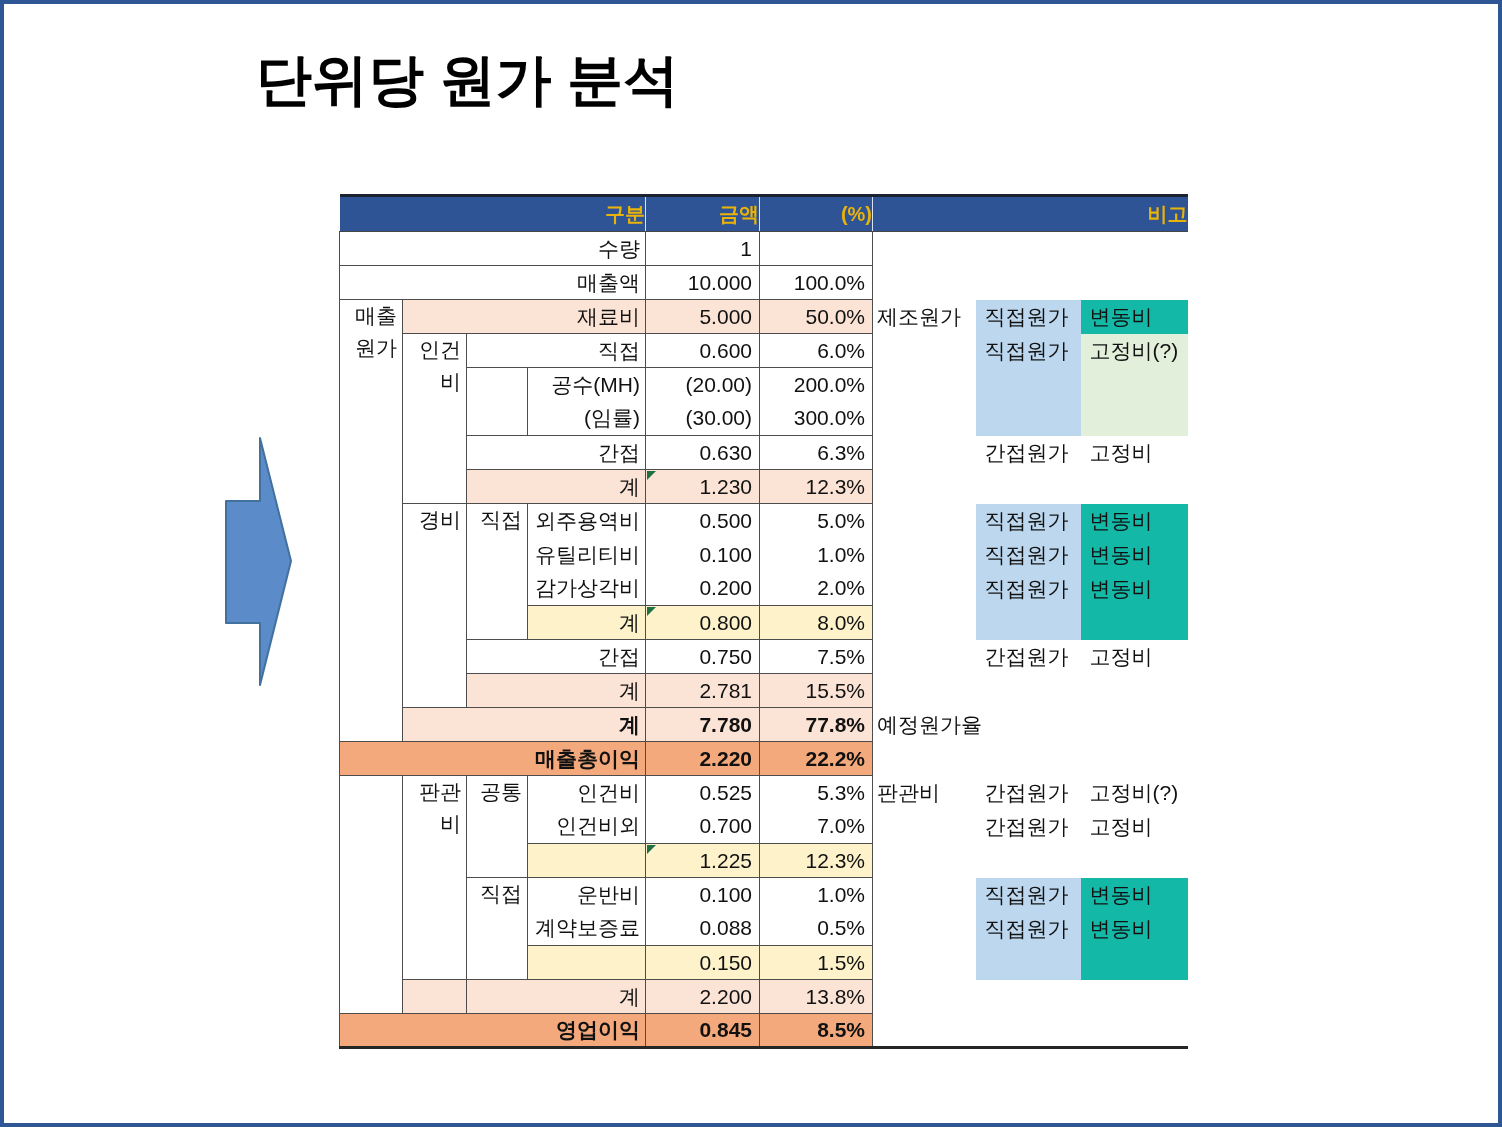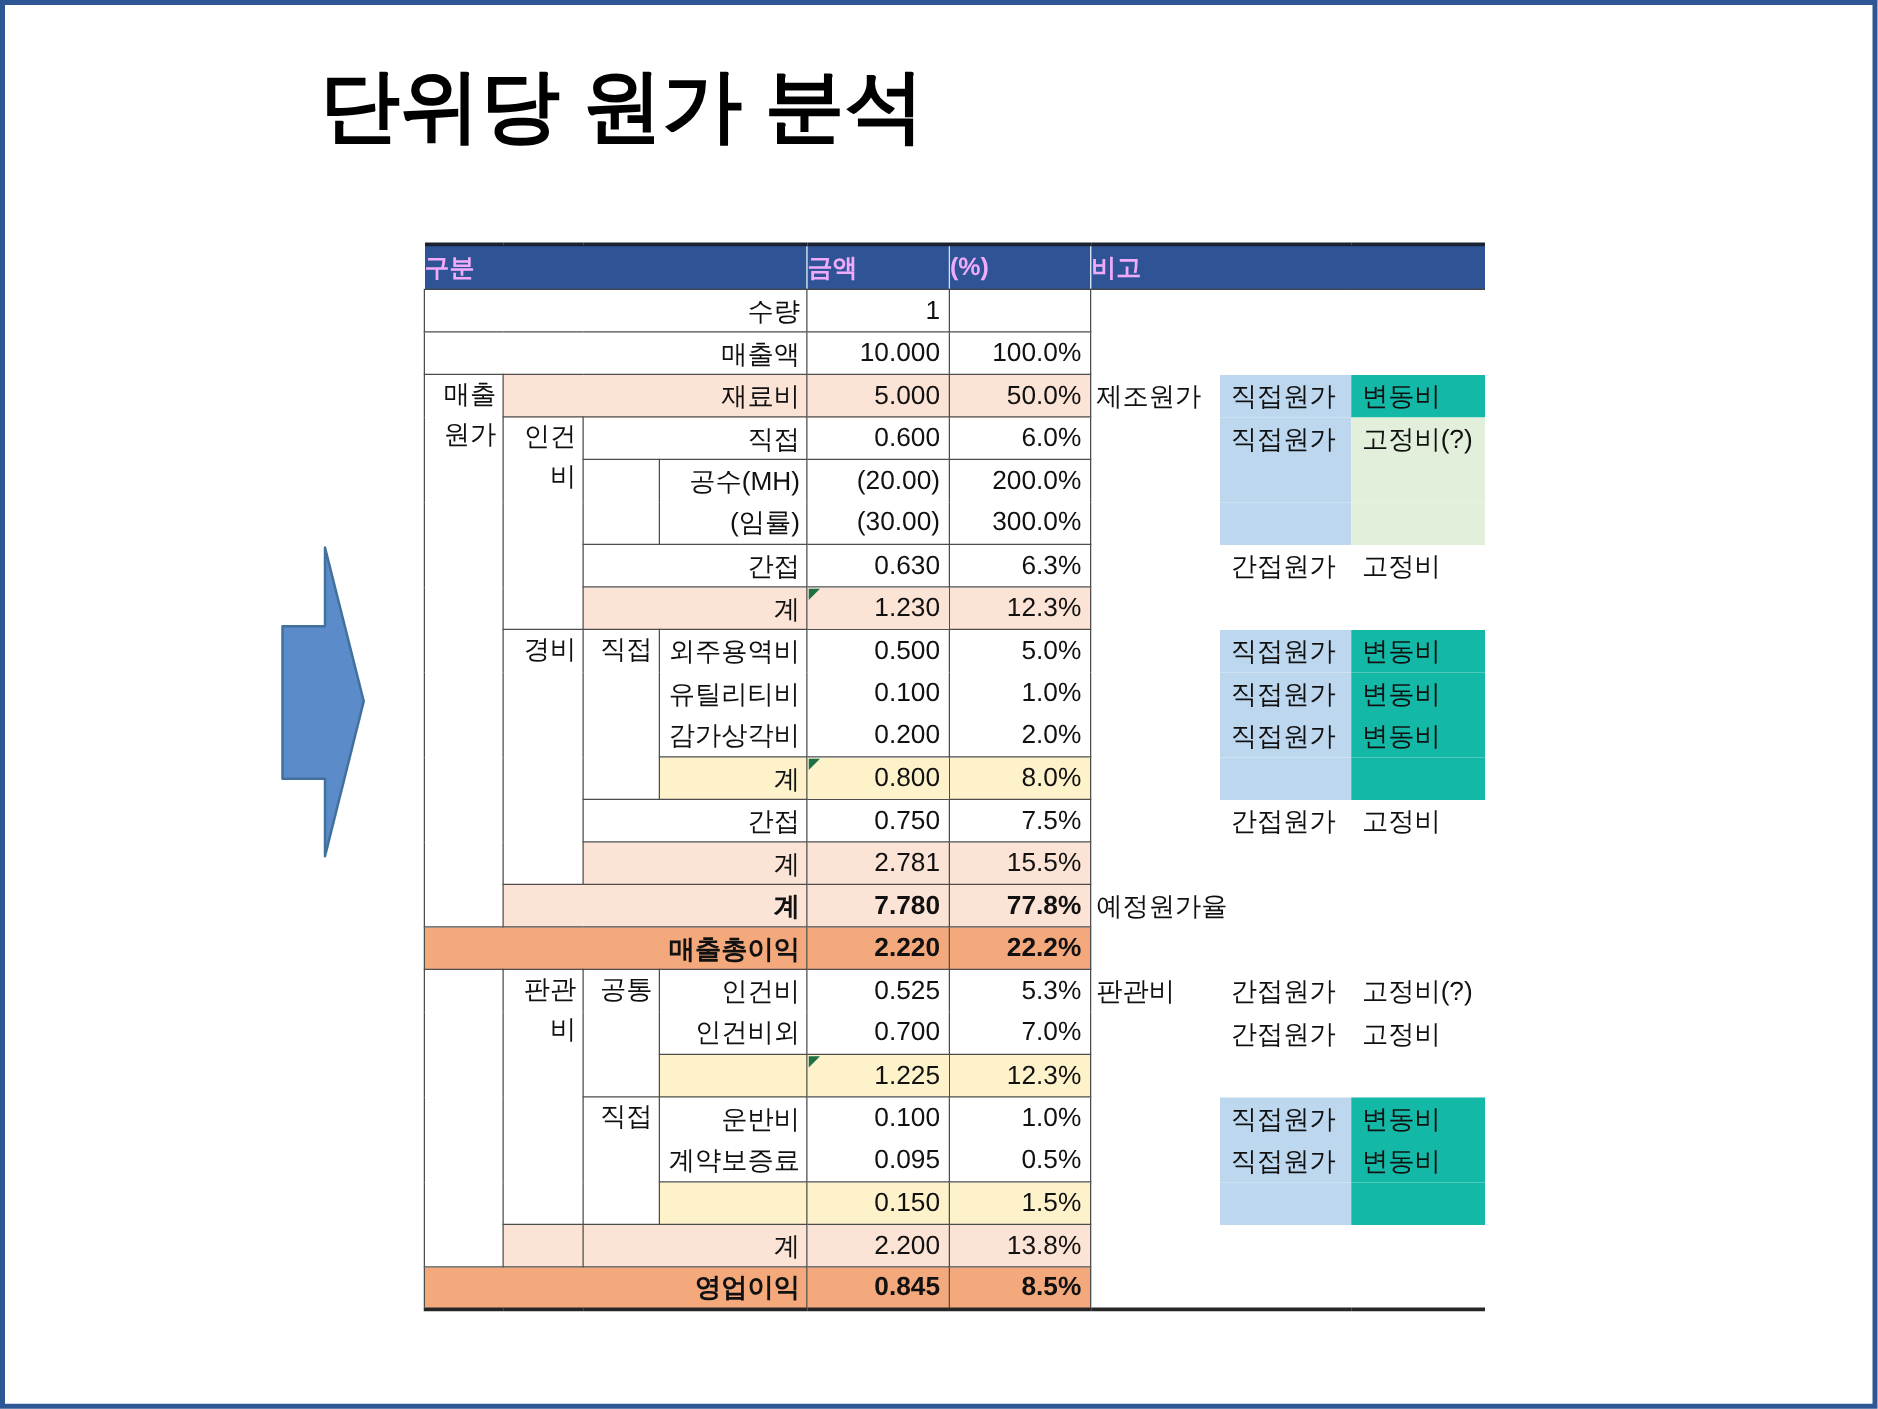--- a/index.html
+++ b/index.html
@@ -1,27 +1,27 @@
 <!DOCTYPE html>
 <html><head>
 <meta charset="utf-8">
 <style>
   html,body{margin:0;padding:0;}
   body{width:1502px;height:1127px;background:#ffffff;position:relative;
        font-family:"Liberation Sans","DejaVu Sans",sans-serif;color:#111;}
   .slide{position:absolute;inset:0;border:4px solid #2E5695;box-sizing:border-box;background:#fff;}
-  .title{position:absolute;left:252px;top:44px;font-size:64px;font-weight:800;
+  .title{position:absolute;left:252px;top:44px;font-size:56px;font-weight:800;
          color:#000;line-height:1.15;letter-spacing:0px;white-space:nowrap;}
   .arrow{position:absolute;left:219px;top:431px;}
 
   table.cost{position:absolute;left:335px;top:190px;width:848px;
              border-collapse:collapse;table-layout:fixed;}
   tr{height:34px;}
   tr.hd{height:36px;}
-  th{background:#2F5496;color:#f0abfc;font-size:20px;font-weight:700;text-align:left;
+  th{background:#2F5496;color:#eab308;font-size:20px;font-weight:700;text-align:right;
      border-top:3px solid #1b2230;border-bottom:1px solid #454545;padding:0;box-sizing:border-box;}
   th + th{border-left:1px solid #d9e2f1;}
   td{font-size:21px;padding:0 5px;box-sizing:border-box;vertical-align:middle;}
   td.l{border:1px solid #4d4d4d;}
   td.r{border:none;padding-left:9px;text-align:left;}
   td.ra{padding-left:4px;}
   .num{text-align:right;padding-right:7px;font-variant-numeric:tabular-nums;}
   .lbl{text-align:right;padding-left:5px;}
   .rspan{vertical-align:top;line-height:32px;padding-top:0;}
   .pre{white-space:pre-line;}
@@ -242,21 +242,21 @@
       <td class="l lbl nbb">운반비</td>
       <td class="l num nbb">0.100</td>
       <td class="l num nbb">1.0%</td>
       <td class="r ra"></td>
       <td class="r bb">직접원가</td>
       <td class="r gd">변동비</td>
     </tr>
 
     <tr>
       <td class="l lbl nbt">계약보증료</td>
-      <td class="l num nbt">0.095</td>
+      <td class="l num nbt">0.088</td>
       <td class="l num nbt">0.5%</td>
       <td class="r ra"></td>
       <td class="r bb">직접원가</td>
       <td class="r gd">변동비</td>
     </tr>
 
     <tr>
       <td class="l yellow"></td>
       <td class="l num yellow">0.150</td>
       <td class="l num yellow">1.5%</td>

